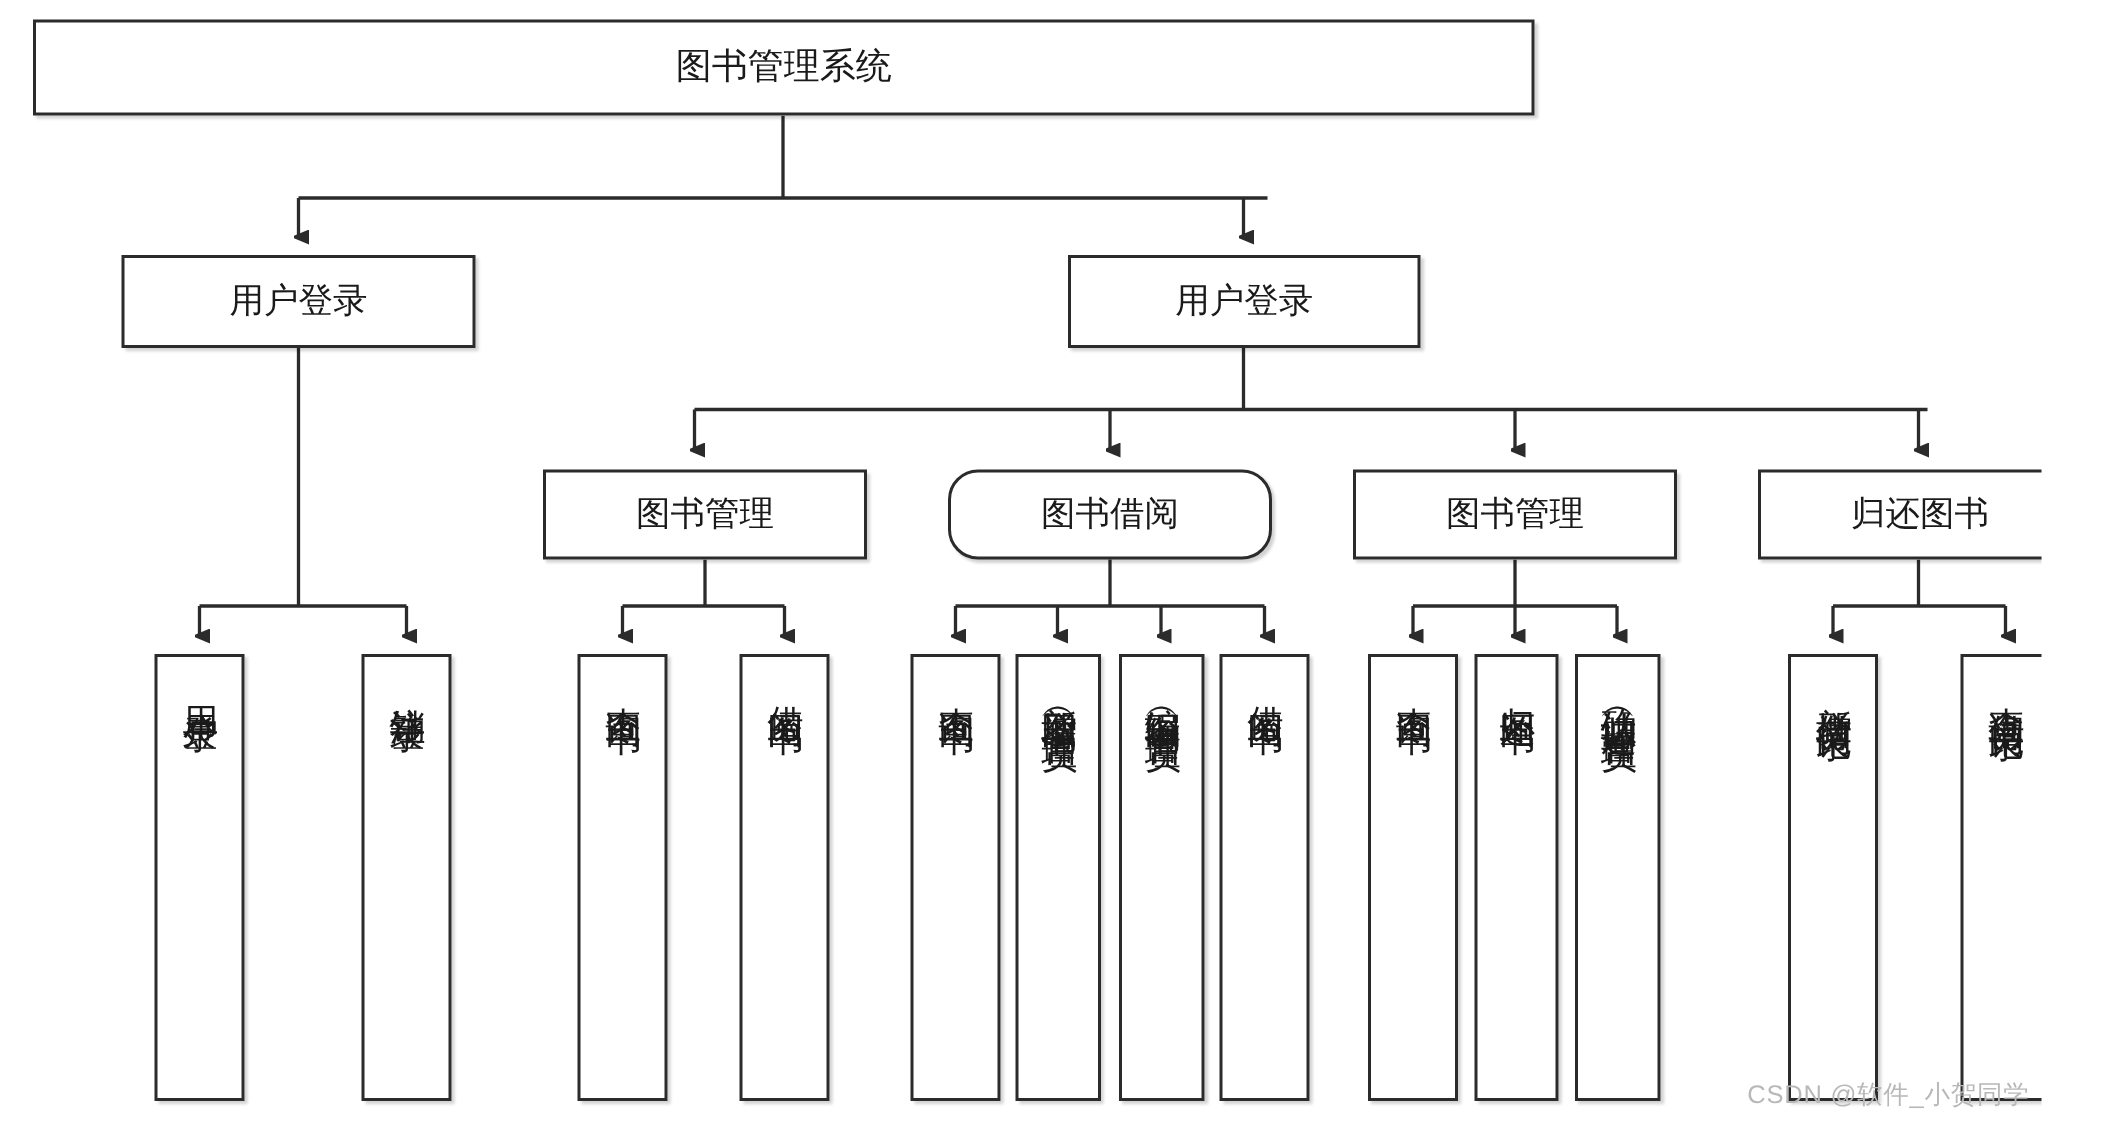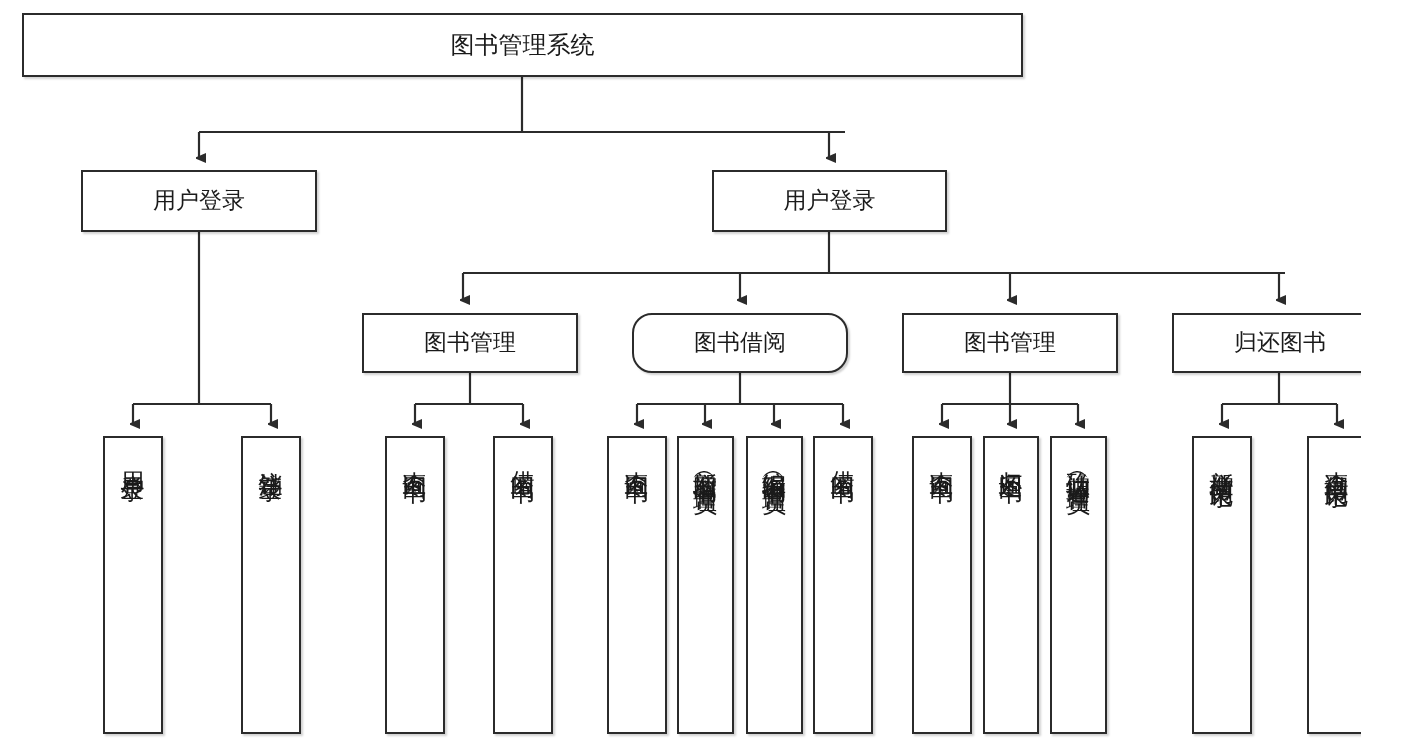--- a/index.html
+++ b/index.html
@@ -186,14 +186,15 @@
     <span class="label">确认归还（管理员）</span>
   </div>
 
   <div class="node vert" style="left:1192px; top:436px; width:60px; height:298px;">
     <span class="label">新增借阅记录</span>
   </div>
   <div class="node vert" style="left:1307px; top:436px; width:60px; height:298px;">
     <span class="label">查询借阅记录</span>
   </div>
 
+  <div id="watermark">CSDN @软件_小贺同学</div>
 
 </div>
 
 </body></html>

